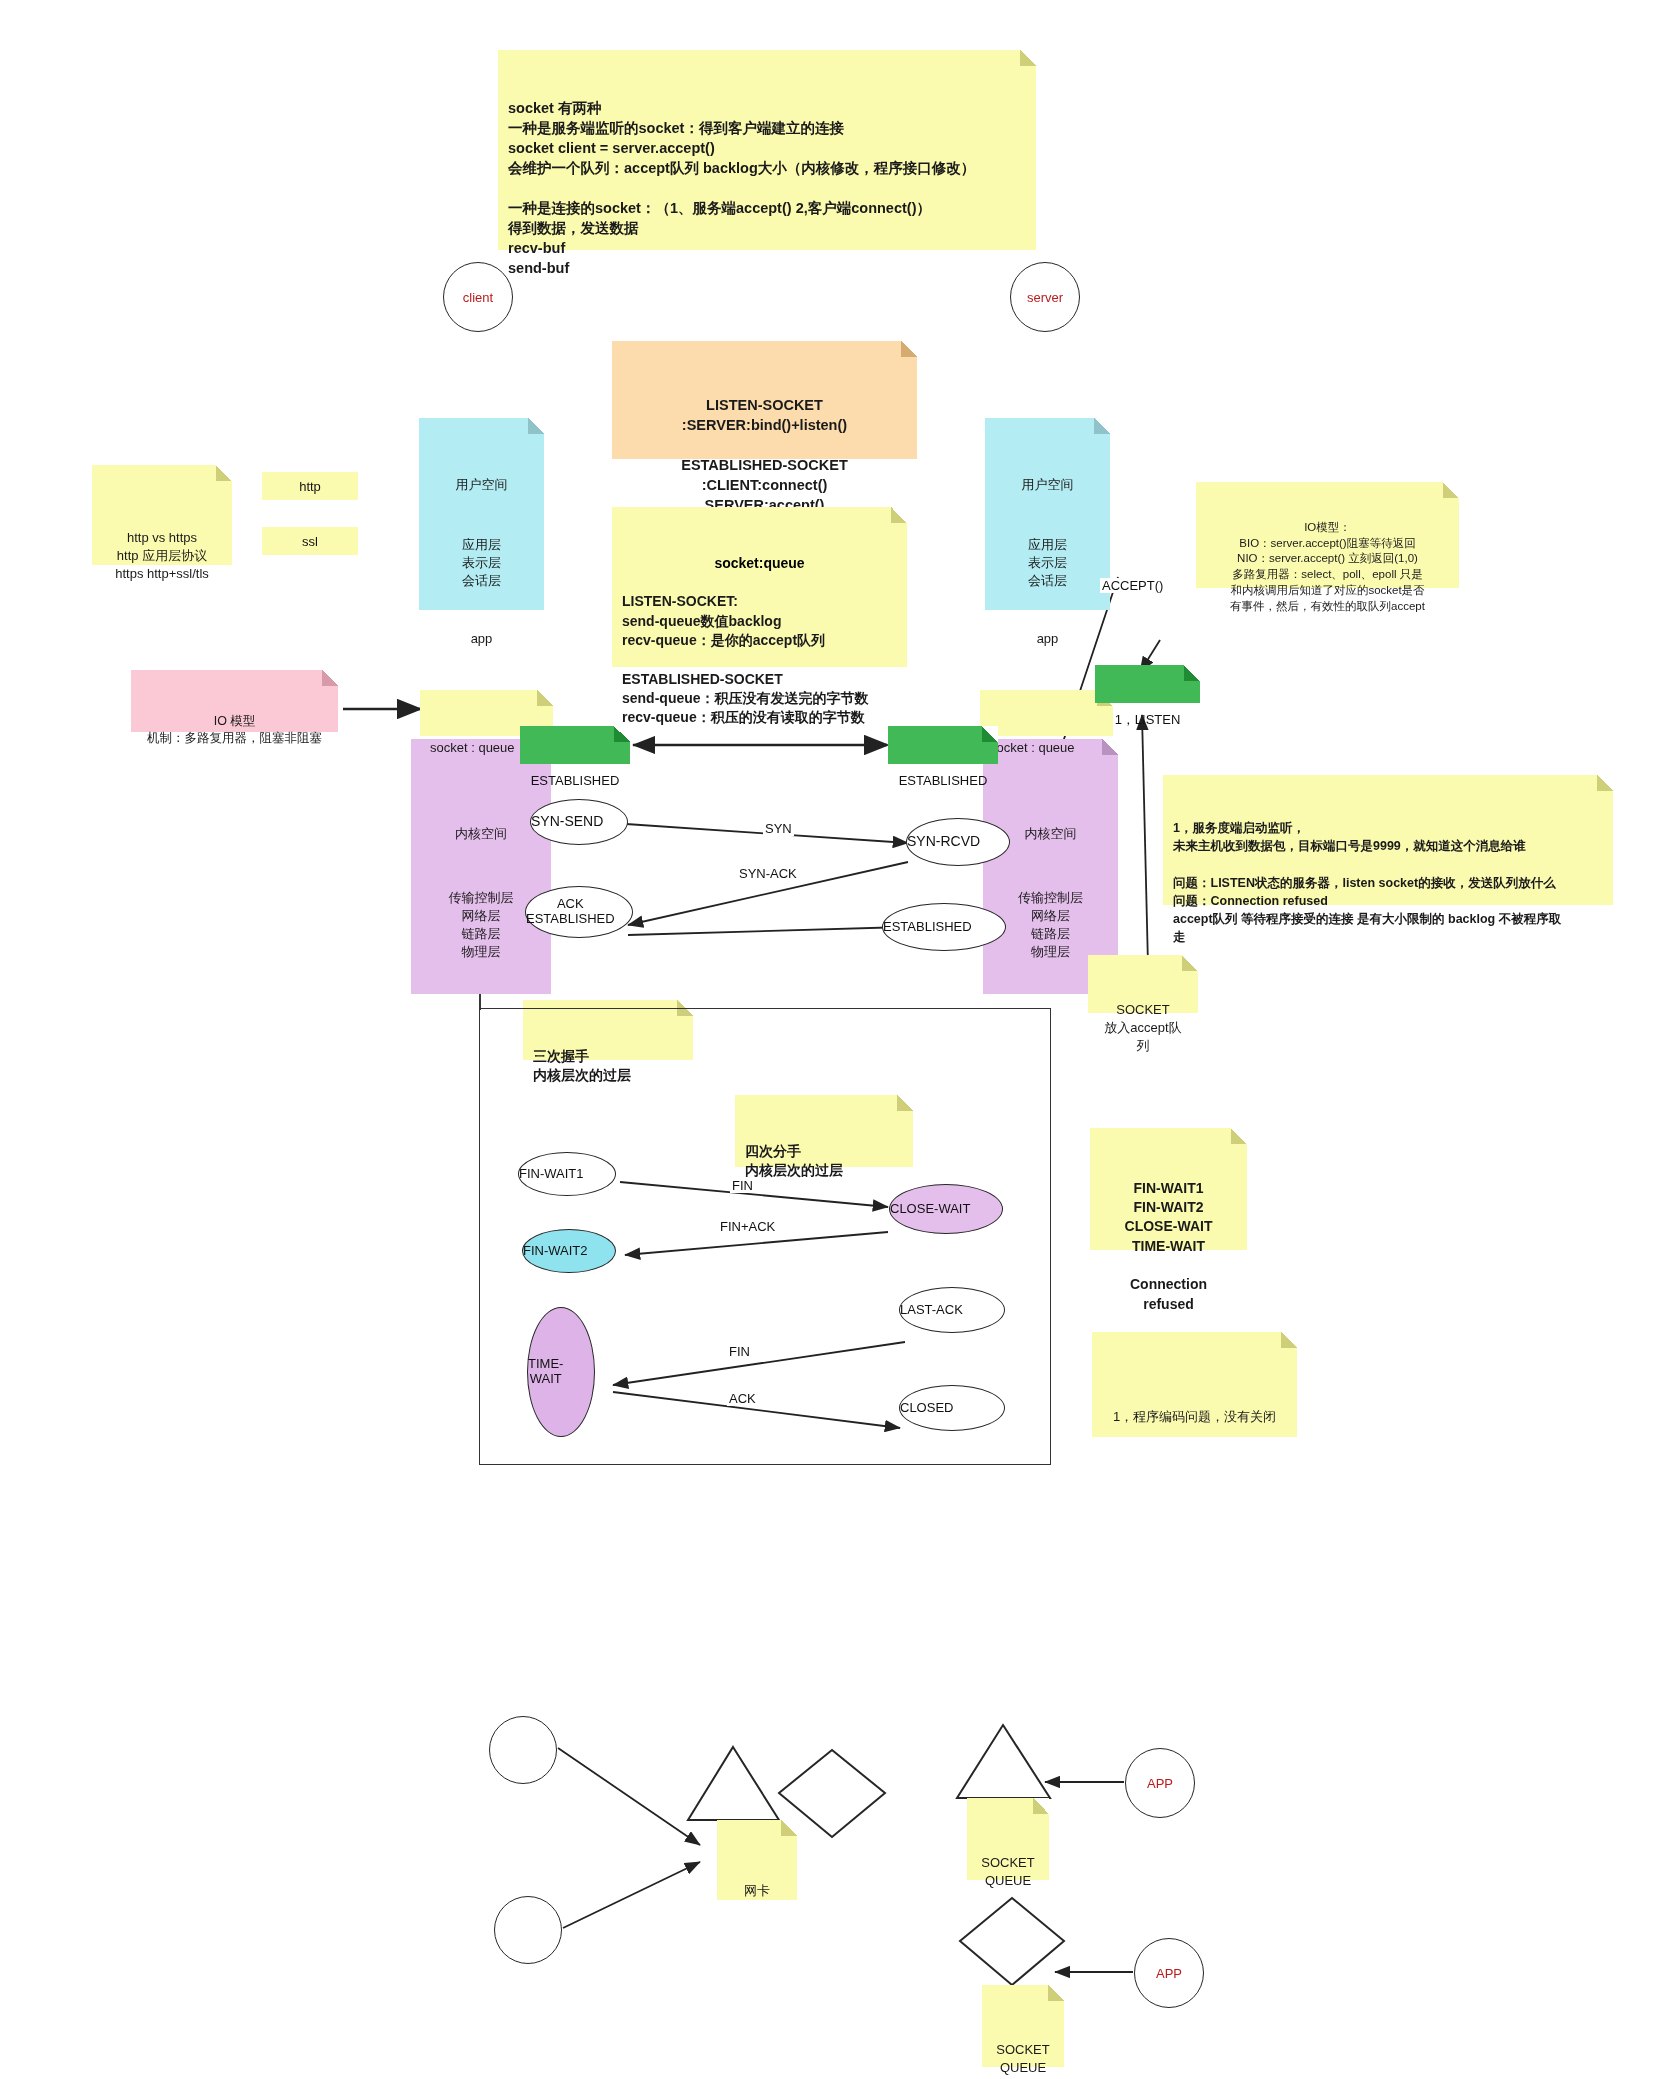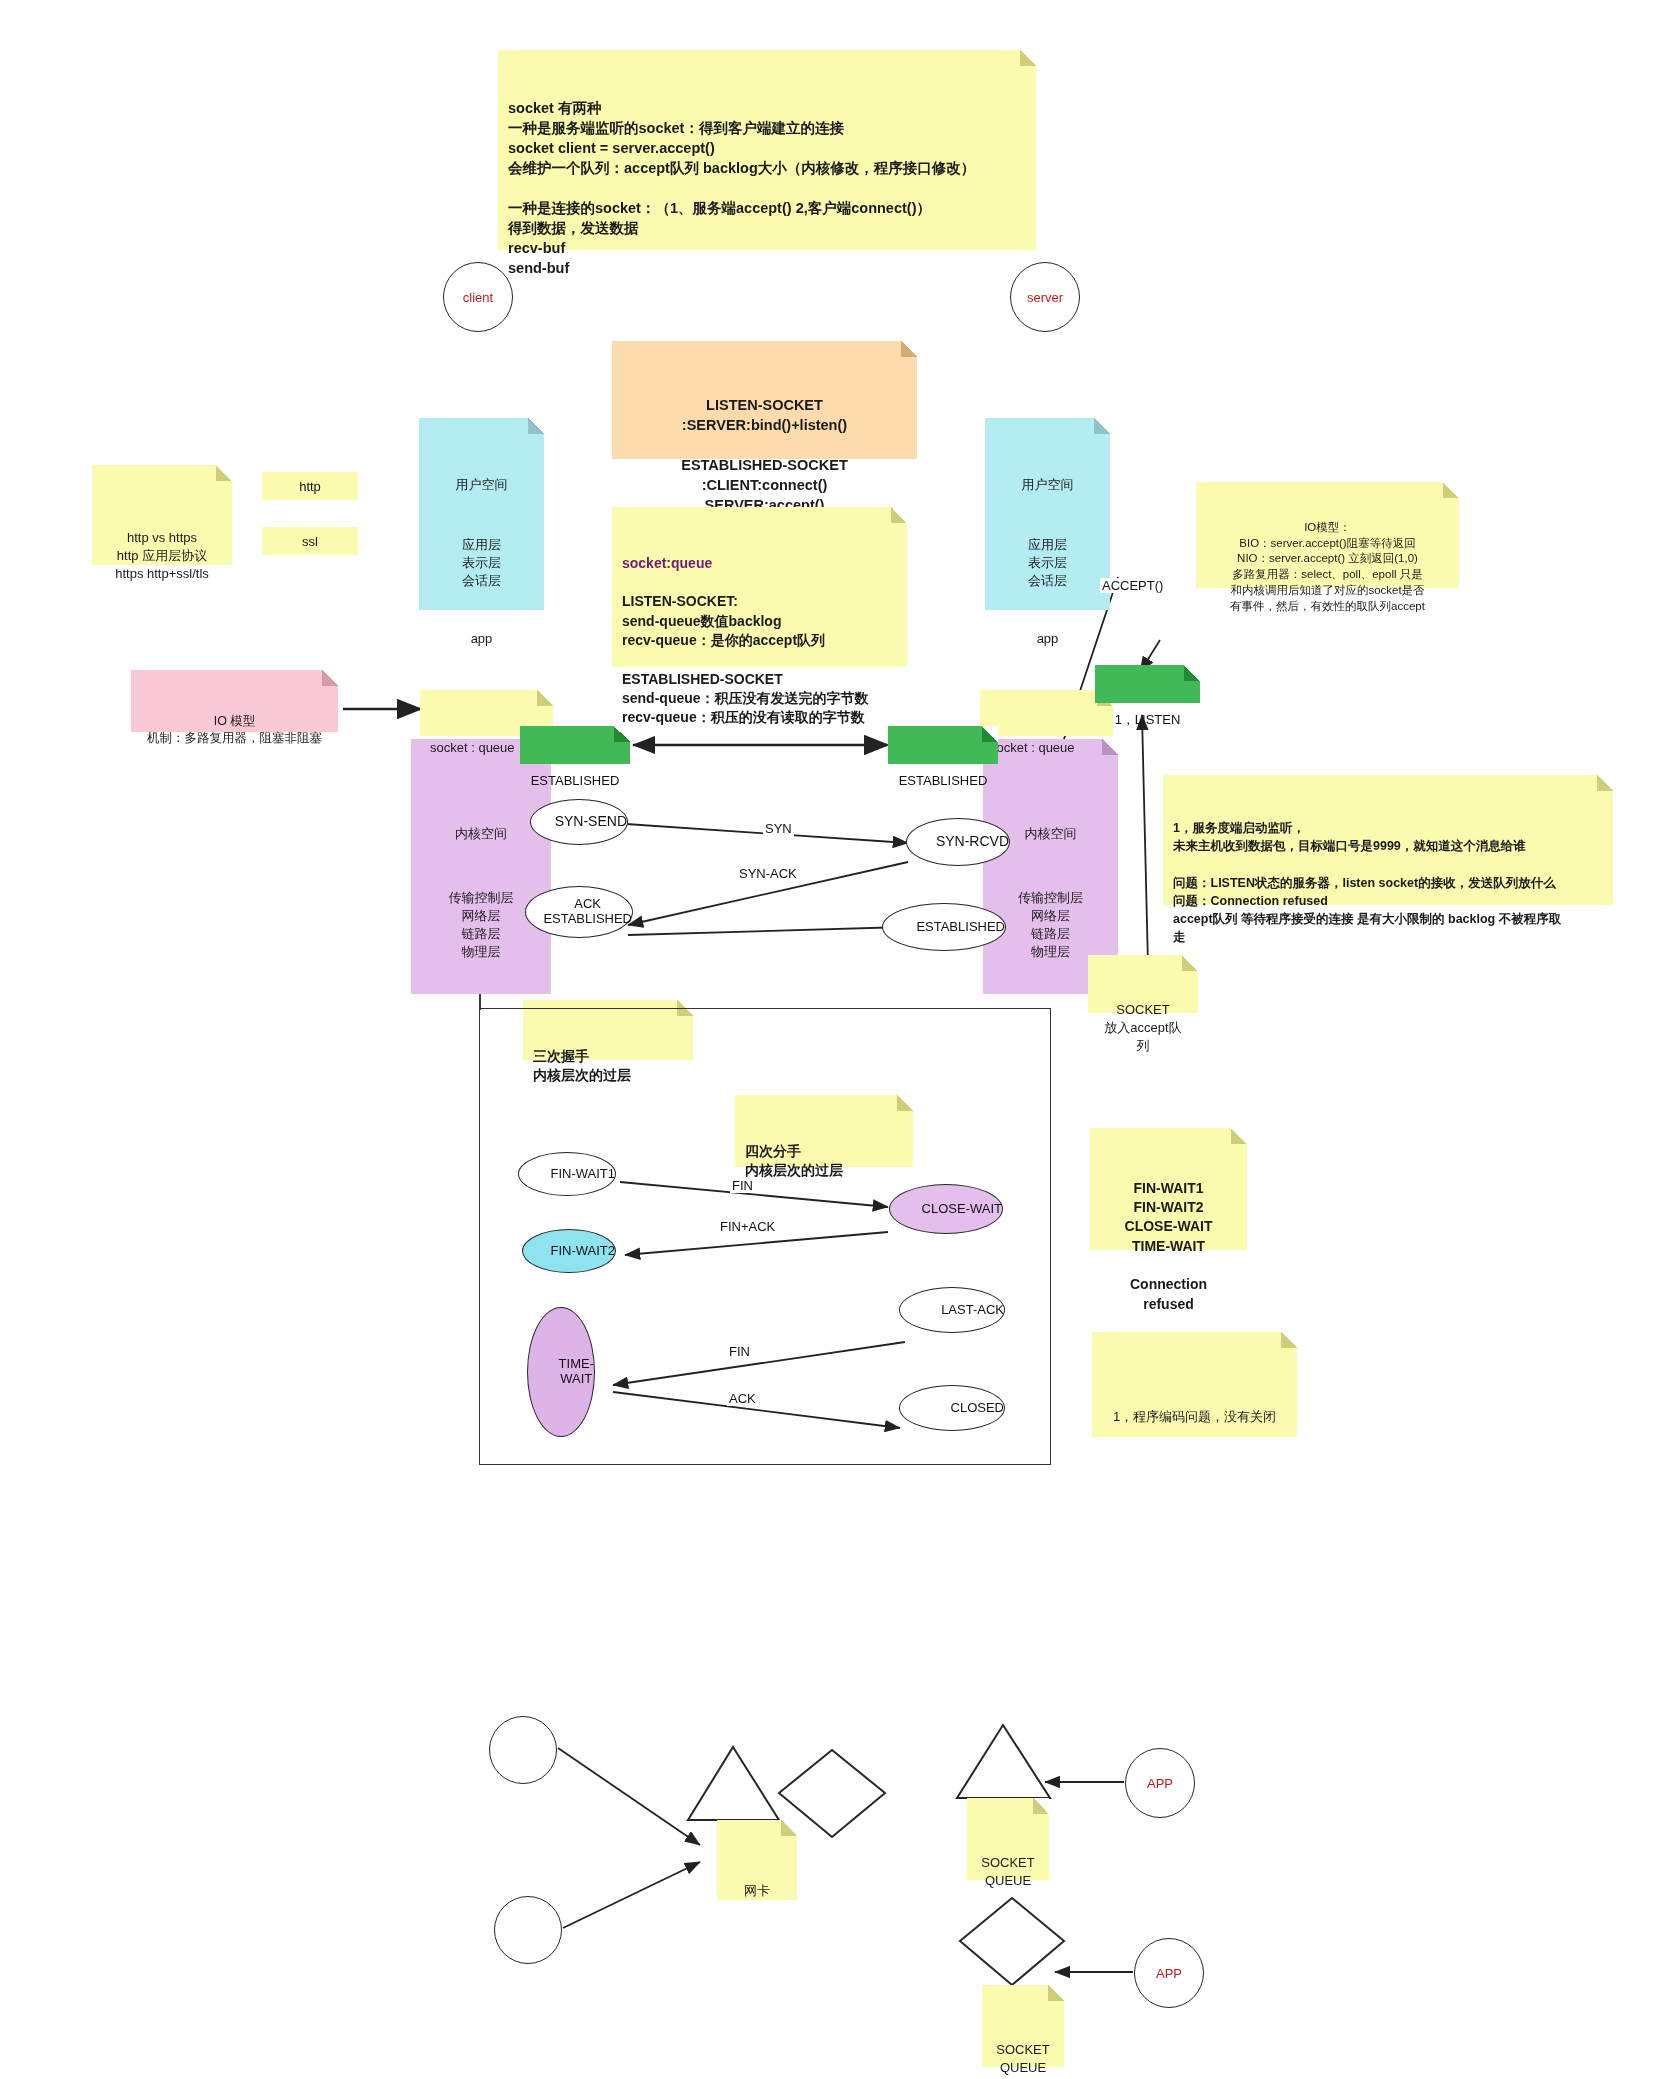--- a/index.html
+++ b/index.html
@@ -32,21 +32,21 @@
   .note.green .fold{background:linear-gradient(225deg,#ffffff 0 50%,#1f8c33 50% 100%);}
   .note.nofold .fold{display:none;}
 
   .c-center{text-align:center;}
   .c-left{text-align:left;}
 
   
   .ell{
     position:absolute;box-sizing:border-box;
     border:1.6px solid #262626;border-radius:50%;
-    background:#fff;display:flex;align-items:center;justify-content:flex-end;
+    background:#fff;display:flex;align-items:center;justify-content:flex-start;
     text-align:center;line-height:1.12;color:#111;
     font-size:14px;
   }
   .ell.violet{background:#e5bfec;}
   .ell.cyan{background:#8fe3ee;}
   .ell.violet2{background:#ddb3e8;}
 
   
   .circ{
     position:absolute;box-sizing:border-box;border:1.8px solid #262626;border-radius:50%;
@@ -146,21 +146,21 @@
     <span>LISTEN-SOCKET
 :SERVER:bind()+listen()
 
 ESTABLISHED-SOCKET
 :CLIENT:connect()
 SERVER:accept()</span>
   </div>
 
   <div class="note c-left" style="left:612px;top:507px;width:295px;height:160px;font-size:14px;font-weight:bold;">
     <span class="fold"></span>
-    <span style="color:#701a75;display:block;">socket:queue</span>
+    <span style="color:#000000;display:block;text-align:center;">socket:queue</span>
     <span style="display:block;">LISTEN-SOCKET:
 send-queue数值backlog
 recv-queue：是你的accept队列
 
 ESTABLISHED-SOCKET
 send-queue：积压没有发送完的字节数
 recv-queue：积压的没有读取的字节数</span>
   </div>
 
   <div class="note c-center nofold" style="left:92px;top:465px;width:140px;height:100px;font-size:13px;padding-top:28px;">

